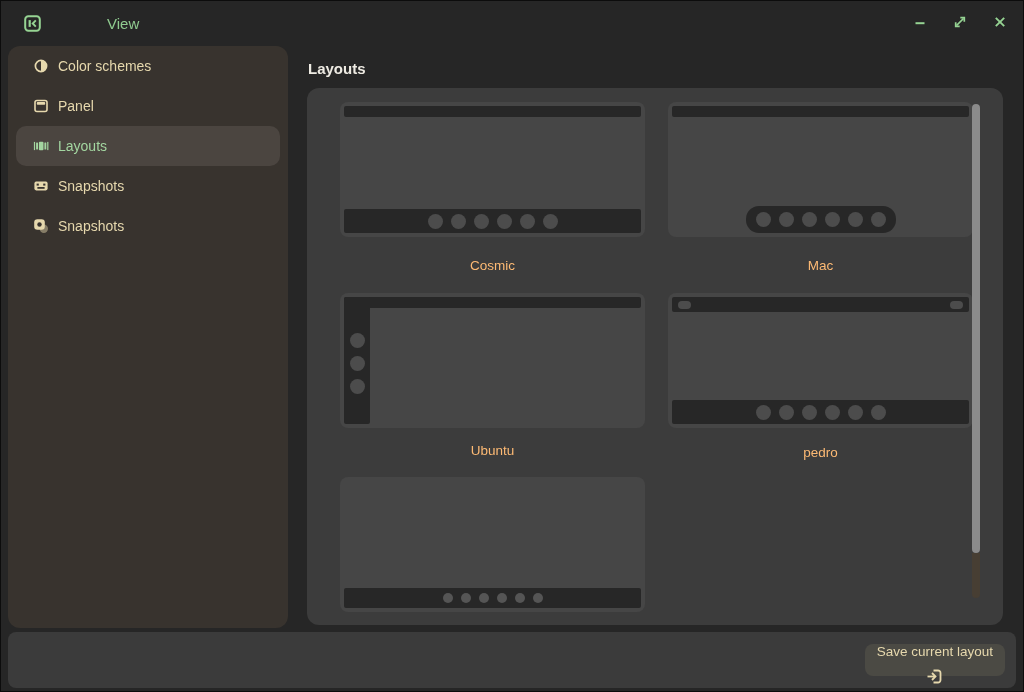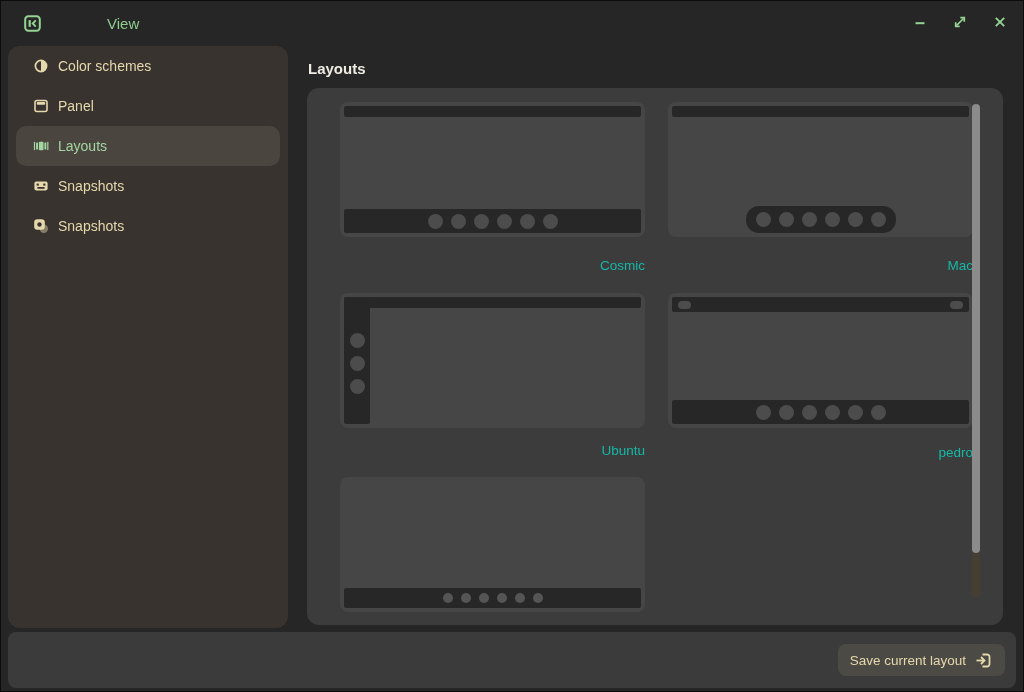--- a/index.html
+++ b/index.html
@@ -32,30 +32,30 @@
   .tile .bbar{position:absolute;left:4px;right:4px;bottom:4px;height:24px;background:#272727;border-radius:2px;
     display:flex;align-items:center;justify-content:center;gap:8px;}
   .tile .bbar.thin{height:20px;}
   .tile .dockpill{position:absolute;bottom:4px;left:50%;transform:translateX(-50%);height:27px;
     background:#272727;border-radius:13px;display:flex;align-items:center;justify-content:center;gap:8px;padding:0 10px;}
   .tile .ldock{position:absolute;left:4px;top:4px;bottom:4px;width:26px;background:#272727;border-radius:2px;
     display:flex;flex-direction:column;align-items:center;padding-top:36px;gap:8px;box-sizing:border-box;}
   .dot{width:15px;height:15px;border-radius:50%;background:#4c4c4c;flex:0 0 auto;}
   .dot.small{width:10px;height:10px;background:#555555;}
   .corner-pill{position:absolute;top:3.5px;width:13px;height:8px;border-radius:4px;background:#4c4c4c;}
-  .tile-label{position:absolute;width:305px;text-align:right;color:#14b8a6;font-size:13.5px;}
+  .tile-label{position:absolute;width:305px;text-align:center;color:#fdba74;font-size:13.5px;}
   
   .scrollbar{position:absolute;right:23px;top:16px;width:8px;height:494px;}
   .scroll-thumb{position:absolute;left:0;top:0;width:8px;height:449px;background:#8b8b8b;border-radius:4px;cursor:pointer;}
   .scroll-rest{position:absolute;left:0;top:449px;width:8px;height:45px;background:#473e33;border-radius:0 0 4px 4px;}
   
   #footer{position:absolute;left:8px;top:632px;width:1008px;height:56px;background:#3b3b3b;border-radius:8px;}
   .save-btn{position:absolute;right:11px;top:12px;height:32px;background:#4b4a44;border:none;border-radius:8px;
     color:#e6d8ad;font-size:13.5px;font-family:"Liberation Sans",sans-serif;display:flex;align-items:center;
-    gap:8px;padding:0 12px;cursor:pointer;}
+    gap:8px;padding:0 12px;cursor:pointer;flex-direction:column;}
 </style>
 </head>
 <body>
 
 <div id="window">
 
   <div id="titlebar">
     <span class="app-icon">
       <svg width="17" height="17" viewBox="0 0 17 17">
         <rect x="1.2" y="1.2" width="14.6" height="14.6" rx="3.2" fill="none" stroke="#96d493" stroke-width="2"></rect>

